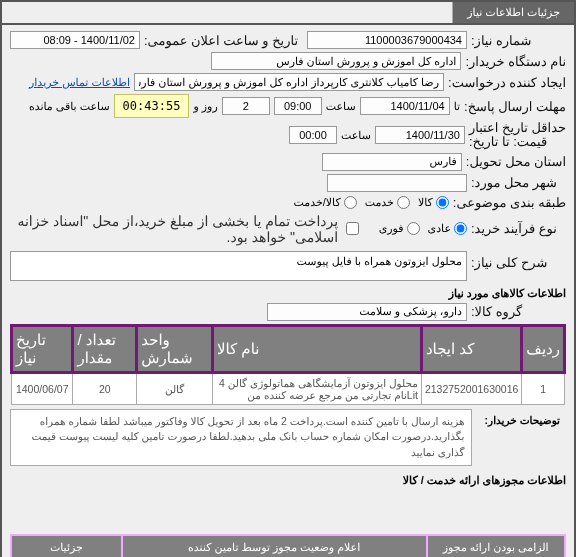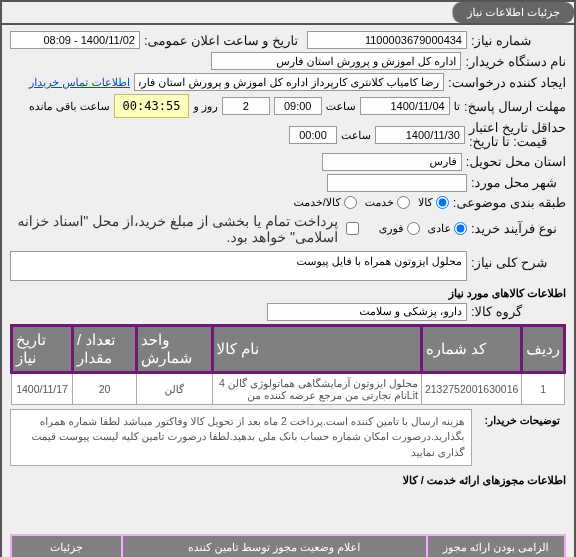--- a/index.html
+++ b/index.html
@@ -17,21 +17,20 @@
 .tabs {
   display: flex;
   border-bottom: 2px solid #555;
 }
 .tab {
   padding: 4px 14px;
   background: #ddd;
   border-left: 1px solid #aaa;
   color: #333;
   cursor: pointer;
-  border-radius: 9px;
 }
 .tab.active {
   background: #666;
   color: #fff;
 }
 .body {
   padding: 6px 8px 8px 8px;
   background: #efefef;
 }
 .row {
@@ -269,35 +268,35 @@
 
     <div class="row">
       <span class="lbl">گروه کالا:</span>
       <input class="field ro" style="width: 200px;" readonly="" value="دارو، پزشکی و سلامت">
     </div>
 
     <table class="tbl">
       <thead>
         <tr>
           <th>ردیف</th>
-          <th>کد شماره</th>
+          <th>کد ایجاد</th>
           <th>نام کالا</th>
           <th>واحد شمارش</th>
           <th>تعداد / مقدار</th>
           <th>تاریخ نیاز</th>
         </tr>
       </thead>
       <tbody>
         <tr>
           <td>1</td>
           <td>2132752001630016</td>
           <td style="text-align:right">محلول ایزوتون آزمایشگاهی هماتولوژی گالن 4 Litنام تجارتی من مرجع عرضه کننده من</td>
           <td>گالن</td>
           <td>20</td>
-          <td>1400/11/17</td>
+          <td>1400/06/07</td>
         </tr>
       </tbody>
     </table>
 
     <table class="tbl tbldesc" style="margin-top:4px">
       <tbody>
           <tr>
         <td style="width:95px;background:#efefef;border:none;font-weight:bold;color:#000;vertical-align:top">توضیحات خریدار:</td>
         <td>هزینه ارسال با تامین کننده است.پرداخت 2 ماه بعد از تحویل کالا وفاکتور میباشد لطفا شماره همراه بگذارید.درصورت امکان شماره حساب بانک ملی بدهید.لطفا درصورت تامین کلیه لیست پیوست قیمت گذاری نمایید</td>
       </tr>

